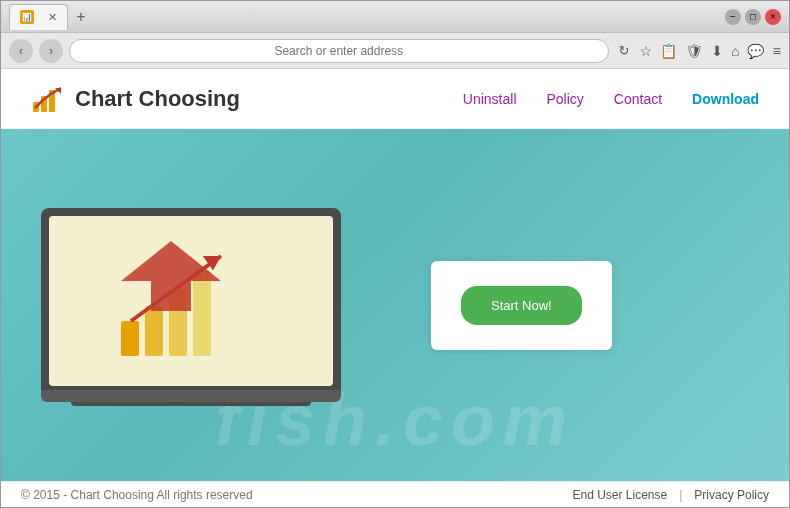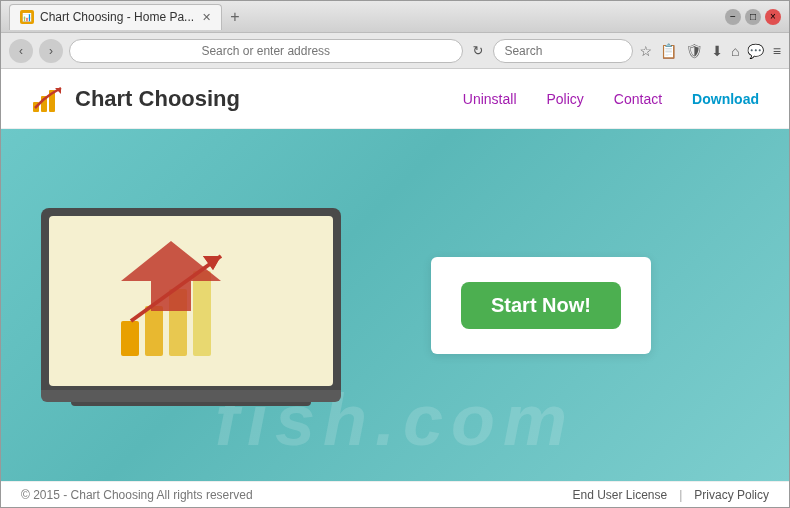--- a/index.html
+++ b/index.html
@@ -267,24 +267,24 @@
       font-size: 20px;
       font-weight: bold;
       color: #333;
       margin-bottom: 16px;
       line-height: 1.3;
     }
     .cta-btn {
       background: #4caf50;
       color: white;
       border: none;
-      border-radius: 8px;
+      border-radius: 16px;
       padding: 12px 30px;
-      font-size: 20px;
-      font-weight: bold;
+      font-size: 13px;
+      font-weight: normal;
       cursor: pointer;
       width: 100%;
     }
 
     
     .site-footer {
       background: white;
       height: 26px;
       display: flex;
       align-items: center;
@@ -307,37 +307,35 @@
     .footer-sep { color: #aaa; }
   </style>
 </head>
 <body>
 
 <div class="window">
 
   <div class="titlebar">
     <div class="titlebar-tab">
       <span class="tab-favicon">📊</span>
-      <span>Chart Choosing - Home Pa...</span>
       <span class="tab-close">✕</span>
     </div>
     <span class="new-tab-btn">+</span>
     <div class="titlebar-controls">
       <button class="ctrl-btn ctrl-minimize">−</button>
       <button class="ctrl-btn ctrl-maximize">□</button>
       <button class="ctrl-btn ctrl-close">×</button>
     </div>
   </div>
 
   <div class="addressbar">
     <button class="nav-btn">‹</button>
     <button class="nav-btn">›</button>
     <input class="address-input" type="text" placeholder="Search or enter address" style="">
     <span class="refresh-btn">↻</span>
-    <input class="search-input" type="text" placeholder="Search" style="">
     <div class="toolbar-icons">
       <span class="toolbar-icon">☆</span>
       <span class="toolbar-icon">📋</span>
       <span class="toolbar-icon">🛡</span>
       <span class="toolbar-icon">⬇</span>
       <span class="toolbar-icon">⌂</span>
       <span class="toolbar-icon">💬</span>
       <span class="toolbar-icon">≡</span>
     </div>
   </div>

